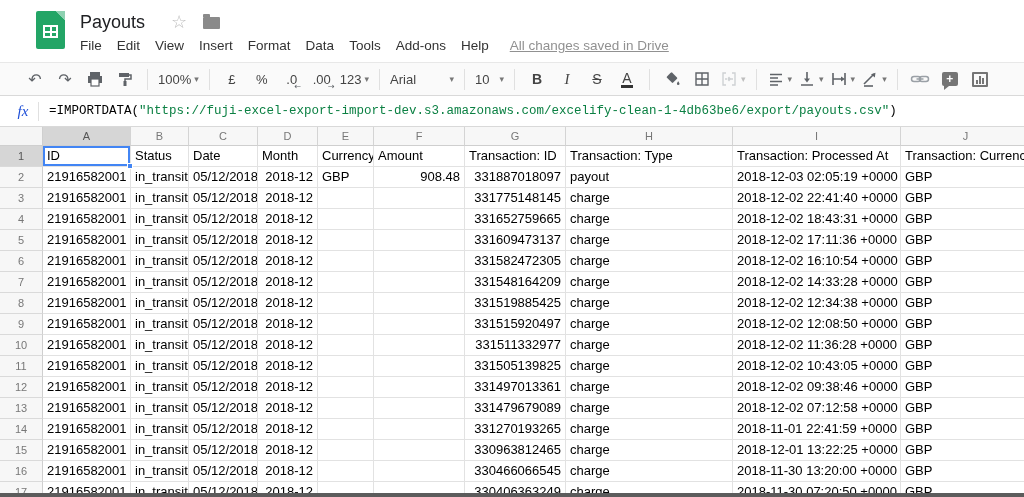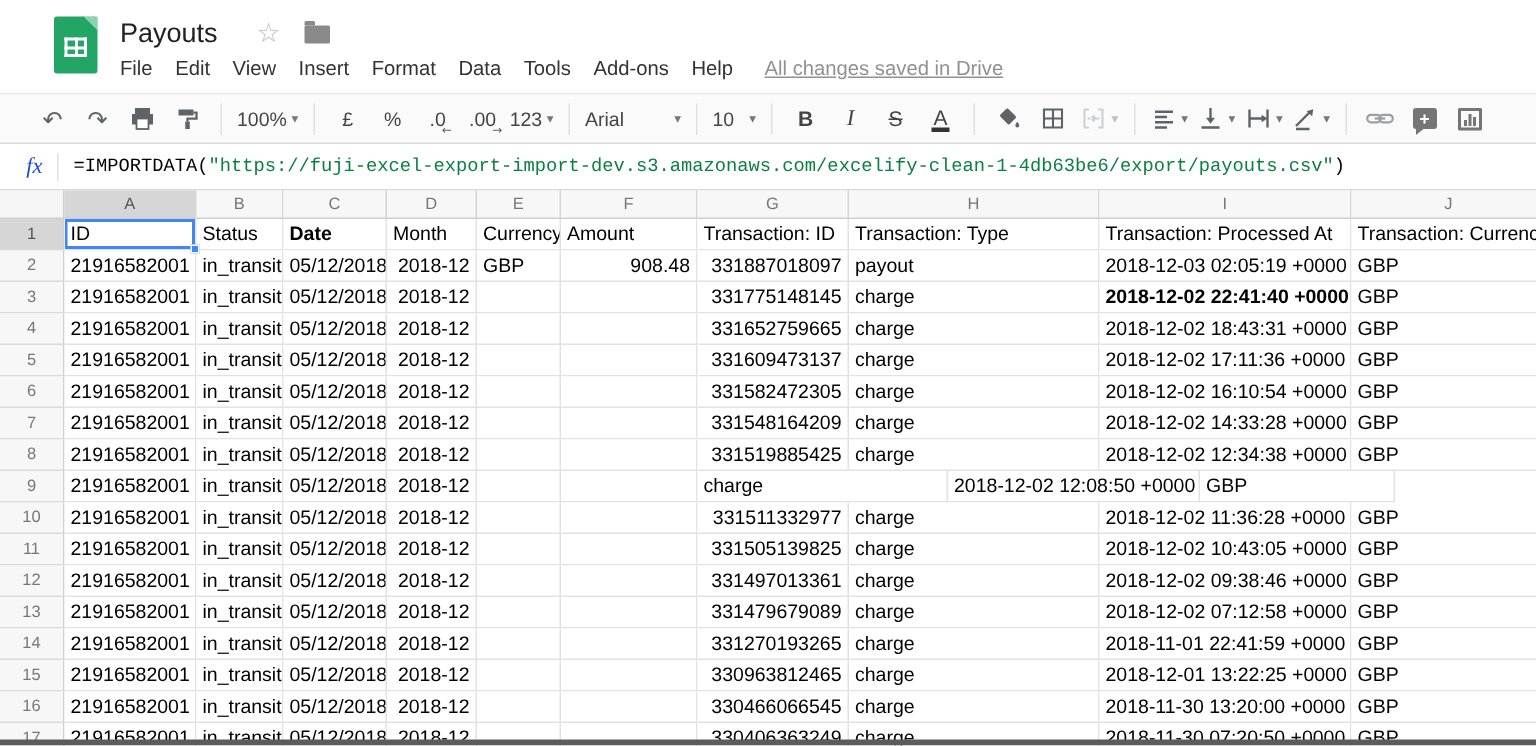--- a/index.html
+++ b/index.html
@@ -272,21 +272,21 @@
       <div class="colhdr" style="width: 101px;">G</div>
       <div class="colhdr" style="width: 167px;">H</div>
       <div class="colhdr" style="width: 168px;">I</div>
       <div class="colhdr" style="width: 130px;">J</div>
     </div>
   <div>
       <div class="gridrow">
         <div class="rownum sel">1</div>
         <div class="cell a1" style="width: 88px; text-align: left;">ID<span class="fill-handle"></span></div>
         <div class="cell" style="width: 58px; text-align: left;">Status</div>
-        <div class="cell" style="width: 69px; text-align: left; font-weight: bold;">Date</div>
+        <div class="cell" style="width: 69px; text-align: left;">Date</div>
         <div class="cell" style="width: 60px; text-align: left;">Month</div>
         <div class="cell" style="width: 56px; text-align: left;">Currency</div>
         <div class="cell" style="width: 91px; text-align: left;">Amount</div>
         <div class="cell" style="width: 101px; text-align: left;">Transaction: ID</div>
         <div class="cell" style="width: 167px; text-align: left;">Transaction: Type</div>
         <div class="cell" style="width: 168px; text-align: left;">Transaction: Processed At</div>
         <div class="cell" style="width: 130px; text-align: left;">Transaction: Currency</div>
       </div>
       <div class="gridrow">
         <div class="rownum">2</div>
@@ -304,21 +304,21 @@
       <div class="gridrow">
         <div class="rownum">3</div>
         <div class="cell" style="width: 88px; text-align: right;">21916582001</div>
         <div class="cell" style="width: 58px; text-align: left;">in_transit</div>
         <div class="cell" style="width: 69px; text-align: left;">05/12/2018</div>
         <div class="cell" style="width: 60px; text-align: right;">2018-12</div>
         <div class="cell" style="width: 56px; text-align: left;"></div>
         <div class="cell" style="width: 91px; text-align: right;"></div>
         <div class="cell" style="width: 101px; text-align: right;">331775148145</div>
         <div class="cell" style="width: 167px; text-align: left;">charge</div>
-        <div class="cell" style="width: 168px; text-align: right; font-weight: bold;">2018-12-02 22:41:40 +0000</div>
+        <div class="cell" style="width: 168px; text-align: right;">2018-12-02 22:41:40 +0000</div>
         <div class="cell" style="width: 130px; text-align: left;">GBP</div>
       </div>
       <div class="gridrow">
         <div class="rownum">4</div>
         <div class="cell" style="width: 88px; text-align: right;">21916582001</div>
         <div class="cell" style="width: 58px; text-align: left;">in_transit</div>
         <div class="cell" style="width: 69px; text-align: left;">05/12/2018</div>
         <div class="cell" style="width: 60px; text-align: right;">2018-12</div>
         <div class="cell" style="width: 56px; text-align: left;"></div>
         <div class="cell" style="width: 91px; text-align: right;"></div>
@@ -380,20 +380,21 @@
         <div class="cell" style="width: 130px; text-align: left;">GBP</div>
       </div>
       <div class="gridrow">
         <div class="rownum">9</div>
         <div class="cell" style="width: 88px; text-align: right;">21916582001</div>
         <div class="cell" style="width: 58px; text-align: left;">in_transit</div>
         <div class="cell" style="width: 69px; text-align: left;">05/12/2018</div>
         <div class="cell" style="width: 60px; text-align: right;">2018-12</div>
         <div class="cell" style="width: 56px; text-align: left;"></div>
         <div class="cell" style="width: 91px; text-align: right;"></div>
+        <div class="cell" style="width: 101px; text-align: right;">331515920497</div>
         <div class="cell" style="width: 167px; text-align: left;">charge</div>
         <div class="cell" style="width: 168px; text-align: left;">2018-12-02 12:08:50 +0000</div>
         <div class="cell" style="width: 130px; text-align: left;">GBP</div>
       </div>
       <div class="gridrow">
         <div class="rownum">10</div>
         <div class="cell" style="width: 88px; text-align: right;">21916582001</div>
         <div class="cell" style="width: 58px; text-align: left;">in_transit</div>
         <div class="cell" style="width: 69px; text-align: left;">05/12/2018</div>
         <div class="cell" style="width: 60px; text-align: right;">2018-12</div>

